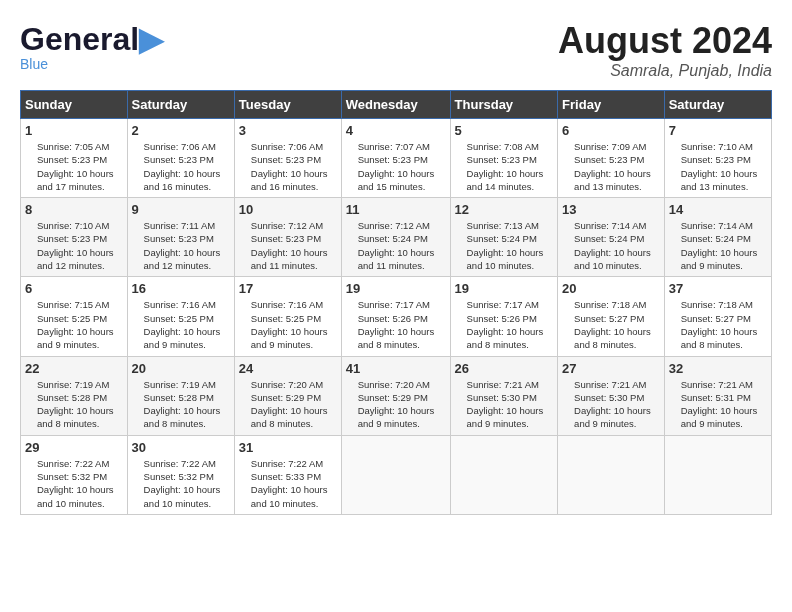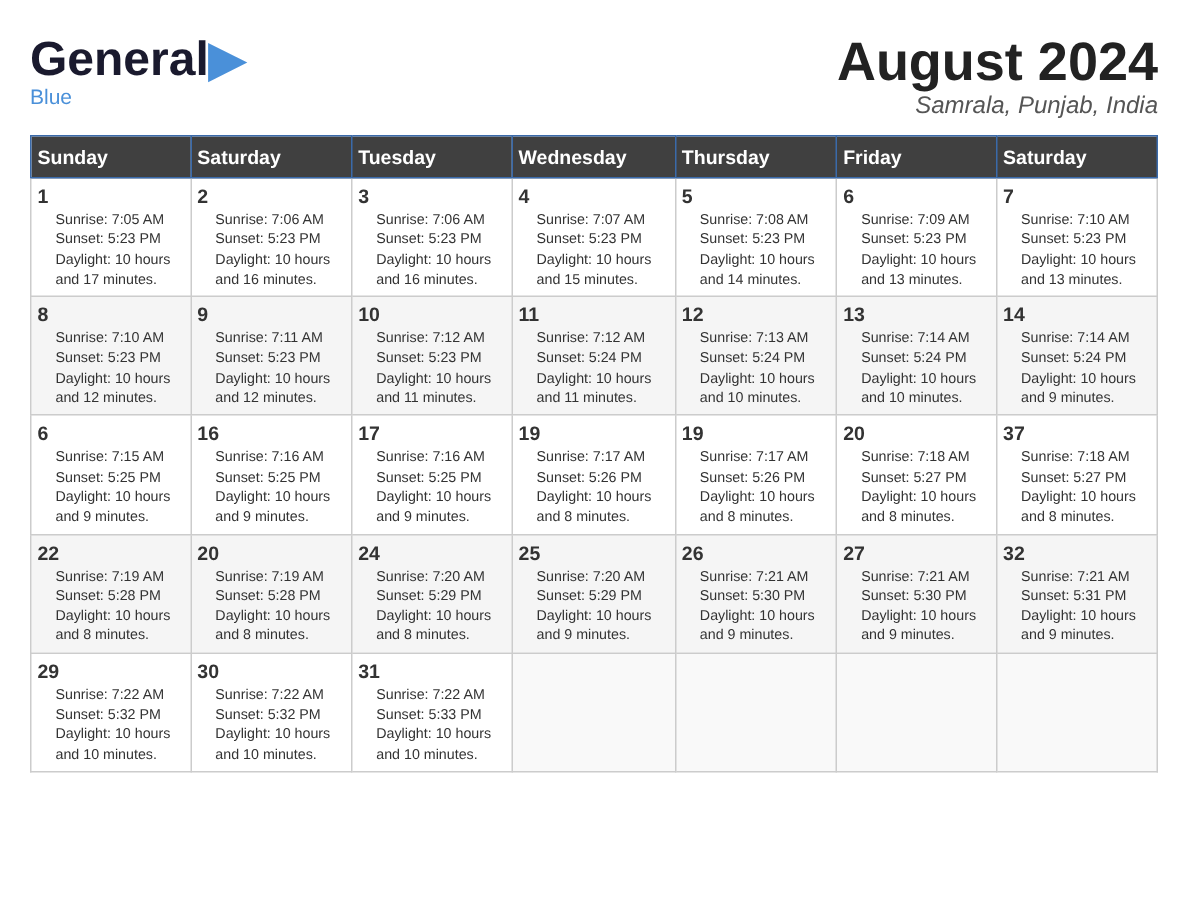--- a/index.html
+++ b/index.html
@@ -224,21 +224,21 @@
         </td>
         <td>
           <span class="day-num">20</span>
           <div class="day-info">Sunrise: 7:19 AM<br>Sunset: 5:28 PM<br>Daylight: 10 hours and 8 minutes.</div>
         </td>
         <td>
           <span class="day-num">24</span>
           <div class="day-info">Sunrise: 7:20 AM<br>Sunset: 5:29 PM<br>Daylight: 10 hours and 8 minutes.</div>
         </td>
         <td>
-          <span class="day-num">25</span>
+          <span class="day-num">41</span>
           <div class="day-info">Sunrise: 7:20 AM<br>Sunset: 5:29 PM<br>Daylight: 10 hours and 9 minutes.</div>
         </td>
         <td>
           <span class="day-num">26</span>
           <div class="day-info">Sunrise: 7:21 AM<br>Sunset: 5:30 PM<br>Daylight: 10 hours and 9 minutes.</div>
         </td>
         <td>
           <span class="day-num">27</span>
           <div class="day-info">Sunrise: 7:21 AM<br>Sunset: 5:30 PM<br>Daylight: 10 hours and 9 minutes.</div>
         </td>

